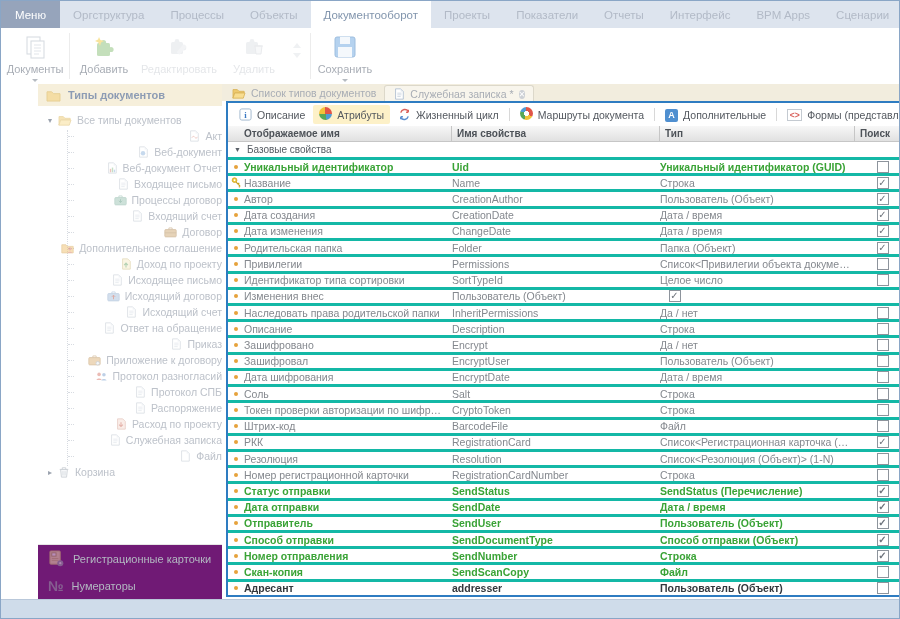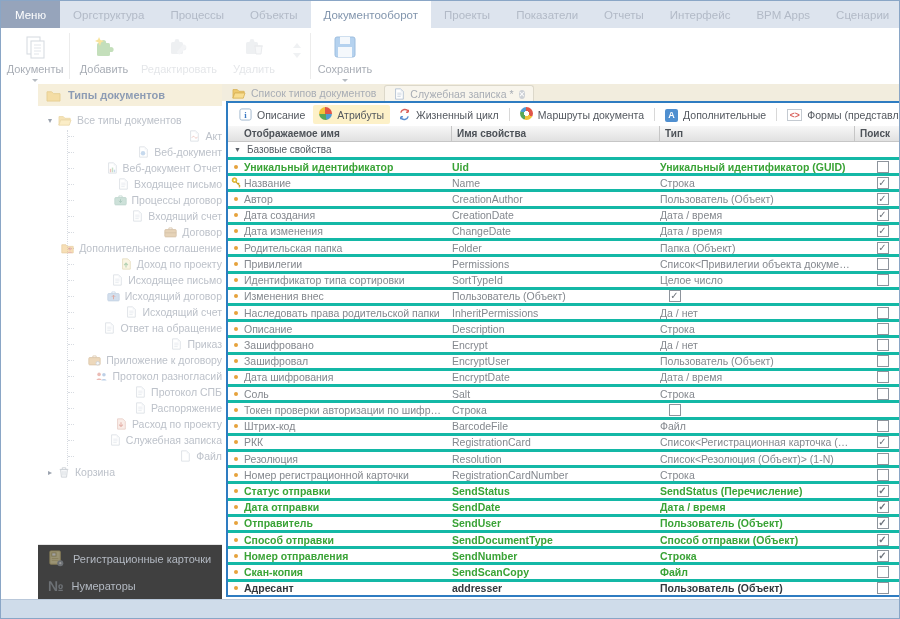--- a/index.html
+++ b/index.html
@@ -44,21 +44,21 @@
   .tree::before { content:""; position:absolute; left:29px; top:24px; height:336px;
     border-left:1px dotted #d7dbe1; }
   .tree-row { height:16px; display:flex; align-items:center; gap:5px; font-size:10.5px;
     color:#bdc2ca; white-space:nowrap; position:relative; cursor:default; }
   .tree-row.lvl0 { padding-left:20px; }
   .tree-row.lvl1 { padding-left:38px;justify-content:flex-end; }
   .tree-row.lvl1::before { content:""; position:absolute; left:30px; width:6px; top:8px;
     border-top:1px dotted #d7dbe1; }
   .expander { position:absolute; left:7px; font-size:8px; color:#9aa2ae; width:10px; text-align:center; }
   .tree-row .icon, .side-sec .icon { opacity:.5; display:inline-flex; }
-  .side-sections { position:absolute; left:0; right:0; bottom:0; border-top:1px solid #e6e6e6; background:#404040; }
+  .side-sections { position:absolute; left:0; right:0; bottom:0; border-top:1px solid #e6e6e6; background:#701a75; }
   .side-sec { height:27px; display:flex; align-items:center; gap:8px; padding-left:10px;
     font-size:11px; color:#b3b9c2; }
   
   .splitter { width:8px; position:relative; background:#fff; }
   .splitter .grip { position:absolute; left:3px; top:218px; height:62px; width:2px;
     background:repeating-linear-gradient(#c3c9d1 0 2px, transparent 2px 5px); }
   .splitter .a1,.splitter .a2 { position:absolute; left:1px; width:0; height:0;
     border-top:4px solid transparent; border-bottom:4px solid transparent; border-right:4px solid #c3c9d1; }
   .splitter .a1 { top:206px; } .splitter .a2 { top:284px; }
   
@@ -713,20 +713,21 @@
               <span class="gc gc-type">Строка</span>
               <span class="gc gc-search">
                 <span class="checkbox"></span>
               </span>
             </div>
             <div class="grid-row">
               <span class="gc gc-marker">
                 <span class="dot-marker"></span>
               </span>
               <span class="gc gc-name">Токен проверки авторизации по шифрованию</span>
+              <span class="gc gc-prop">CryptoToken</span>
               <span class="gc gc-type">Строка</span>
               <span class="gc gc-search">
                 <span class="checkbox"></span>
               </span>
             </div>
             <div class="grid-row">
               <span class="gc gc-marker">
                 <span class="dot-marker"></span>
               </span>
               <span class="gc gc-name">Штрих-код</span>

